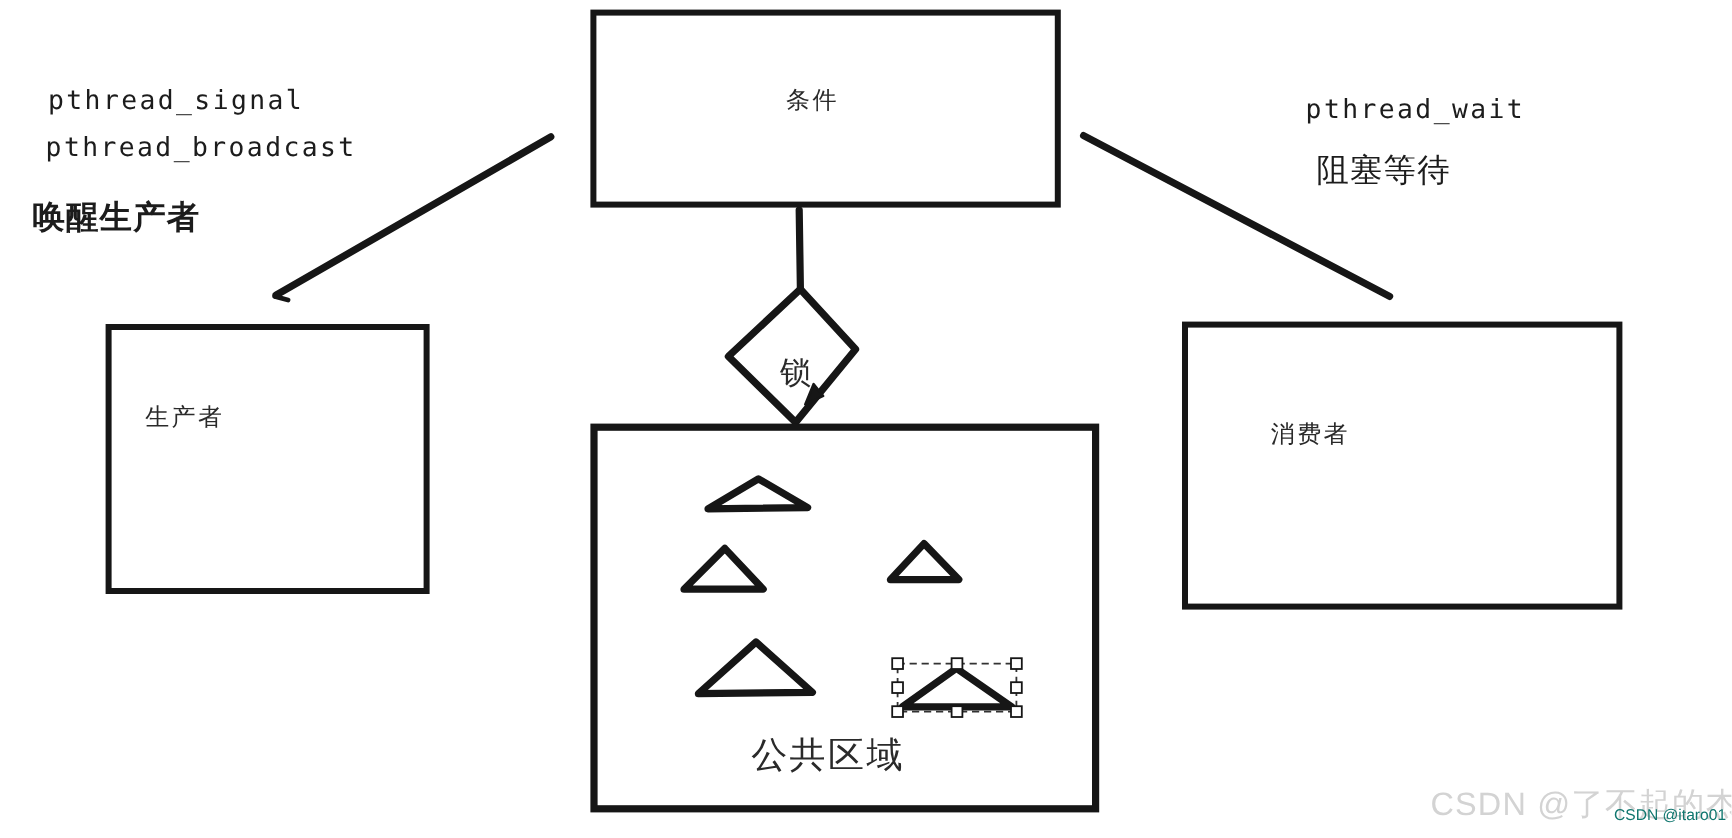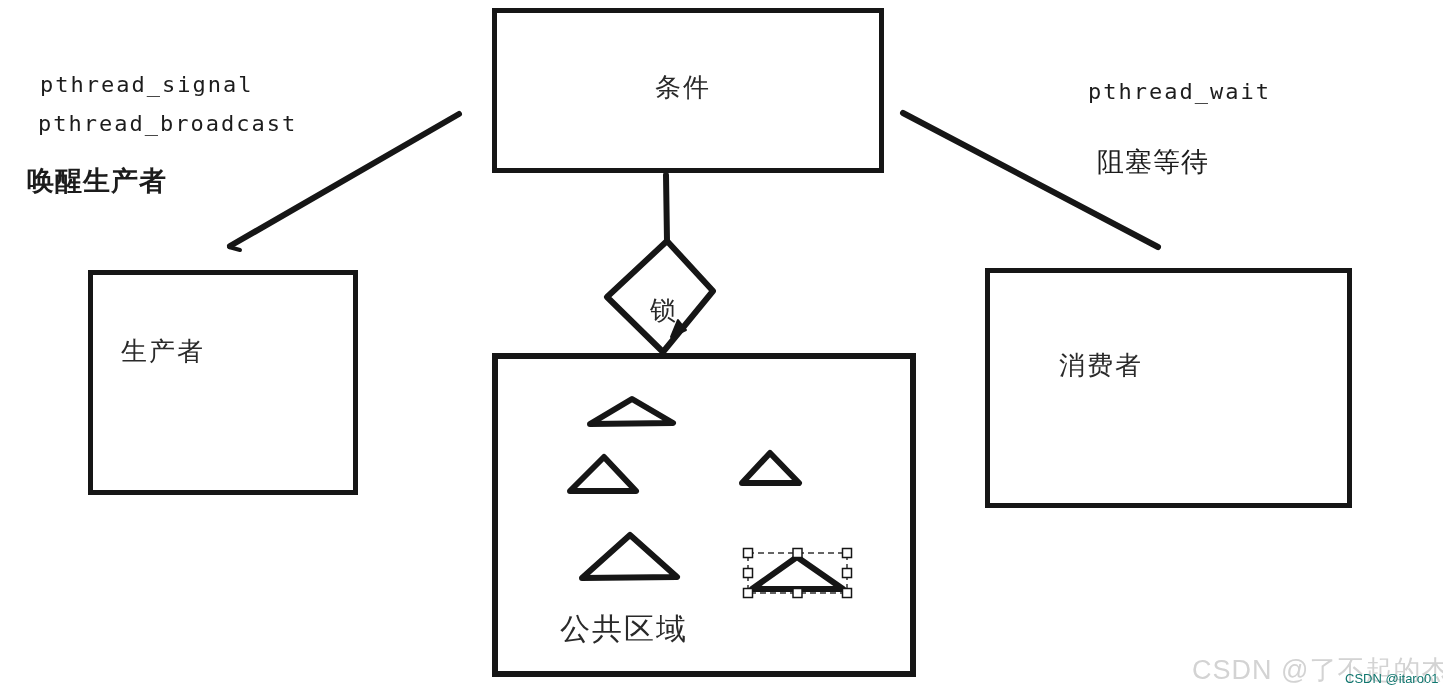--- a/index.html
+++ b/index.html
@@ -24,30 +24,30 @@
     box-sizing: border-box;
     background: transparent;
     z-index: 2;
   }
   #box-condition { left: 492px; top: 8px;  width: 392px; height: 165px; }
   #box-producer  { left: 88px;  top: 270px; width: 270px; height: 225px; }
   #box-consumer  { left: 985px; top: 268px; width: 367px; height: 240px; }
   #box-shared    { left: 492px; top: 353px; width: 424px; height: 324px; border-width: 6px; }
   .box-label {
     position: absolute;
-    font-size: 26px;
+    font-size: 20px;
     letter-spacing: 2px;
     color: #2a2a2a;
     white-space: nowrap;
     z-index: 3;
   }
   #label-condition { left: 655px;  top: 70px;  }
   #label-producer  { left: 121px;  top: 334px; font-family: Liberation Mono, monospace; }
   #label-consumer  { left: 1059px; top: 348px; }
-  #label-shared    { left: 560px;  top: 609px; width: 260px; font-size: 30px; }
+  #label-shared    { left: 560px;  top: 609px; width: 260px; text-align: center; font-size: 30px; }
   #label-lock {
     position: absolute;
     left: 610px; top: 293px; width: 106px;
     text-align: center;
     font-size: 26px;
     color: #2a2a2a;
     z-index: 3;
   }
   .mono {
     position: absolute;
@@ -63,21 +63,21 @@
     font-size: 27px;
     letter-spacing: 1px;
     color: #1c1c1c;
     white-space: nowrap;
     z-index: 3;
   }
   #ann-signal    { left: 40px;  top: 72px;  }
   #ann-broadcast { left: 38px;  top: 111px; }
   #ann-wake      { left: 27px;  top: 163px; font-weight: bold; }
   #ann-wait      { left: 1088px; top: 79px;  }
-  #ann-block     { left: 1097px; top: 124px; margin-top: 20px; }
+  #ann-block     { left: 1097px; top: 124px; }
   #wm-large {
     position: absolute;
     left: 1192px; top: 652px;
     font-size: 27px;
     letter-spacing: 1px;
     color: #d3d3d3;
     white-space: nowrap;
     z-index: 4;
   }
   #wm-small {

